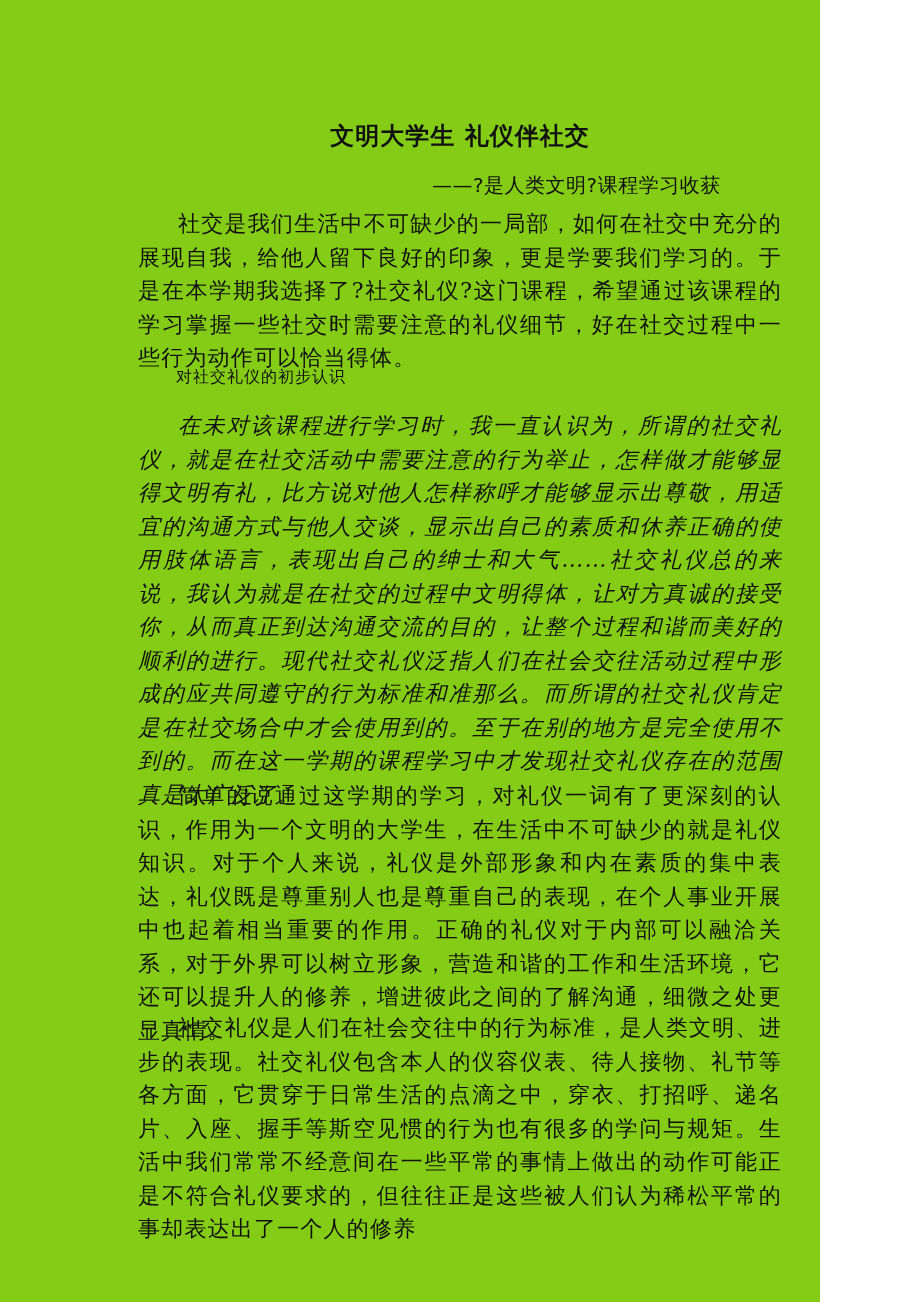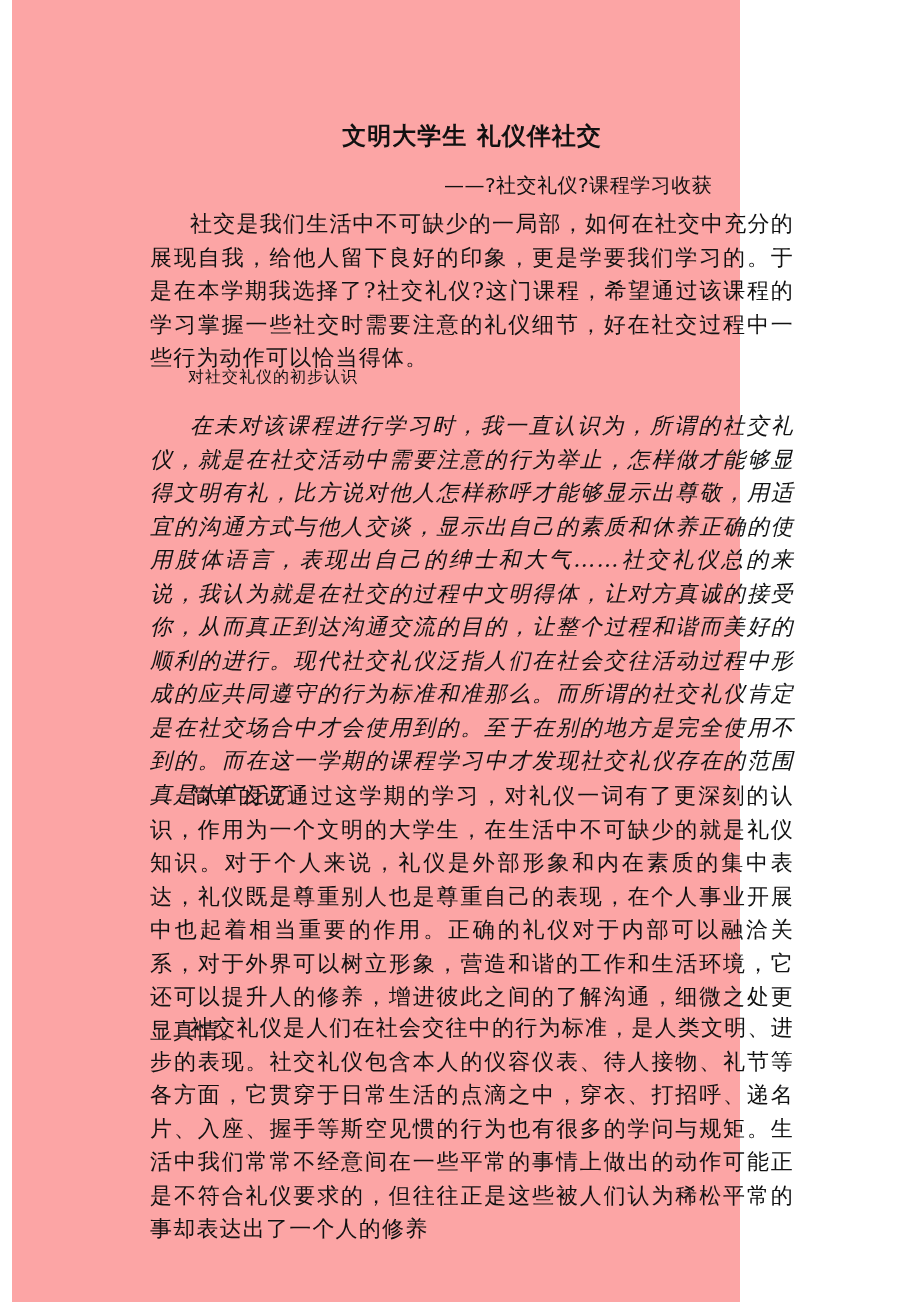--- a/index.html
+++ b/index.html
@@ -1,17 +1,17 @@
 <!DOCTYPE html>
 <html><head>
 <meta charset="utf-8">
 <style>
   html, body { margin: 0; padding: 0; background: #ffffff; }
   body { width: 920px; height: 1302px; position: relative; overflow: hidden; color: #111; }
-  .page { position: absolute; left: 12px; top: 0; width: 728px; height: 1302px; background: #fca5a5; }
+  .page { position: absolute; left: 0; top: 0; width: 820px; height: 1302px; background: #84cc16; }
   .title {
     position: absolute; left: 0; width: 920px; top: 120px;
     text-align: center; font-family: "DejaVu Sans", sans-serif;
     font-weight: bold; font-size: 24px; line-height: 32px; letter-spacing: 1px;
     padding-left: 0px;
   }
   .subtitle {
     position: absolute; left: 432px; top: 170px;
     font-family: "DejaVu Sans", sans-serif; font-size: 20px; line-height: 30px;
     white-space: nowrap; letter-spacing: 0.5px;
@@ -31,21 +31,21 @@
   .p2 { top: 409px; font-style: italic; }
   .h2 { top: 733px; }
   .p3 { top: 779px; font-family: Liberation Serif, serif; }
   .p4 { top: 1011px; }
 </style>
 </head>
 <body>
 
 <div class="page">
   <div class="title">文明大学生  礼仪伴社交</div>
-  <div class="subtitle">——?社交礼仪?课程学习收获</div>
+  <div class="subtitle">——?是人类文明?课程学习收获</div>
 
   <div class="body p1">社交是我们生活中不可缺少的一局部，如何在社交中充分的展现自我，给他人留下良好的印象，更是学要我们学习的。于是在本学期我选择了?社交礼仪?这门课程，希望通过该课程的学习掌握一些社交时需要注意的礼仪细节，好在社交过程中一些行为动作可以恰当得体。</div>
 
   <div class="heading h1">对社交礼仪的初步认识</div>
   <div class="body p2">在未对该课程进行学习时，我一直认识为，所谓的社交礼仪，就是在社交活动中需要注意的行为举止，怎样做才能够显得文明有礼，比方说对他人怎样称呼才能够显示出尊敬，用适宜的沟通方式与他人交谈，显示出自己的素质和休养正确的使用肢体语言，表现出自己的绅士和大气……社交礼仪总的来说，我认为就是在社交的过程中文明得体，让对方真诚的接受你，从而真正到达沟通交流的目的，让整个过程和谐而美好的顺利的进行。现代社交礼仪泛指人们在社会交往活动过程中形成的应共同遵守的行为标准和准那么。而所谓的社交礼仪肯定是在社交场合中才会使用到的。至于在别的地方是完全使用不到的。而在这一学期的课程学习中才发现社交礼仪存在的范围真是太广泛了。</div>
 
   <div class="body p3">简单的说通过这学期的学习，对礼仪一词有了更深刻的认识，作用为一个文明的大学生，在生活中不可缺少的就是礼仪知识。对于个人来说，礼仪是外部形象和内在素质的集中表达，礼仪既是尊重别人也是尊重自己的表现，在个人事业开展中也起着相当重要的作用。正确的礼仪对于内部可以融洽关系，对于外界可以树立形象，营造和谐的工作和生活环境，它还可以提升人的修养，增进彼此之间的了解沟通，细微之处更显真情。</div>
   <div class="body p4">社交礼仪是人们在社会交往中的行为标准，是人类文明、进步的表现。社交礼仪包含本人的仪容仪表、待人接物、礼节等各方面，它贯穿于日常生活的点滴之中，穿衣、打招呼、递名片、入座、握手等斯空见惯的行为也有很多的学问与规矩。生活中我们常常不经意间在一些平常的事情上做出的动作可能正是不符合礼仪要求的，但往往正是这些被人们认为稀松平常的事却表达出了一个人的修养</div>
 </div>
 

